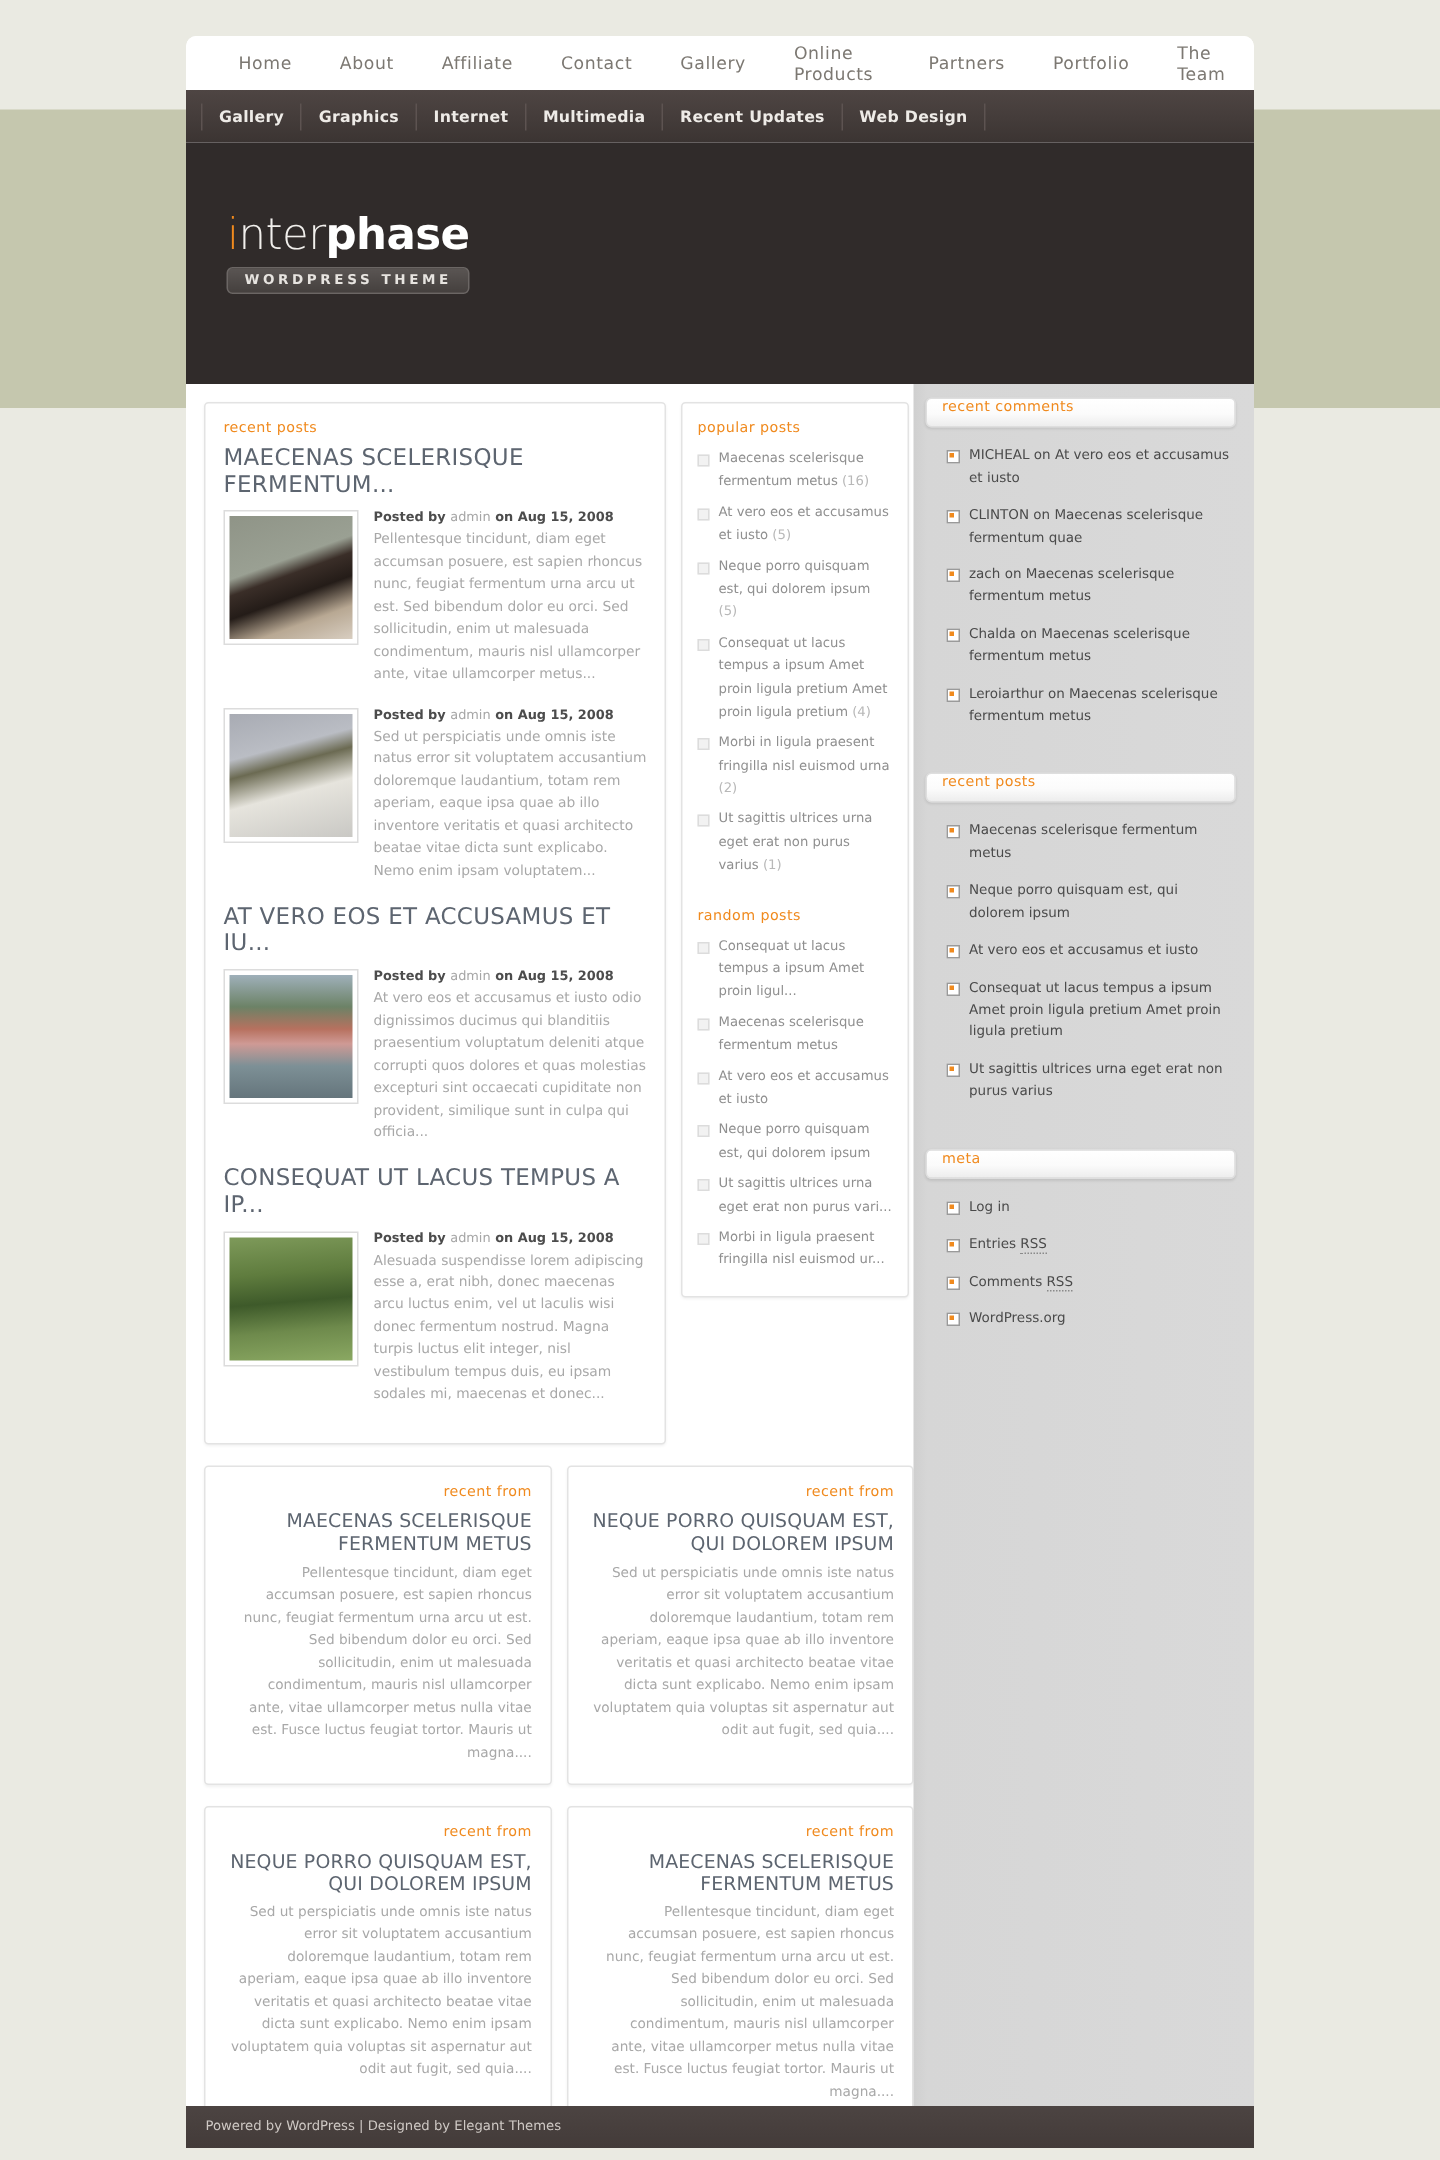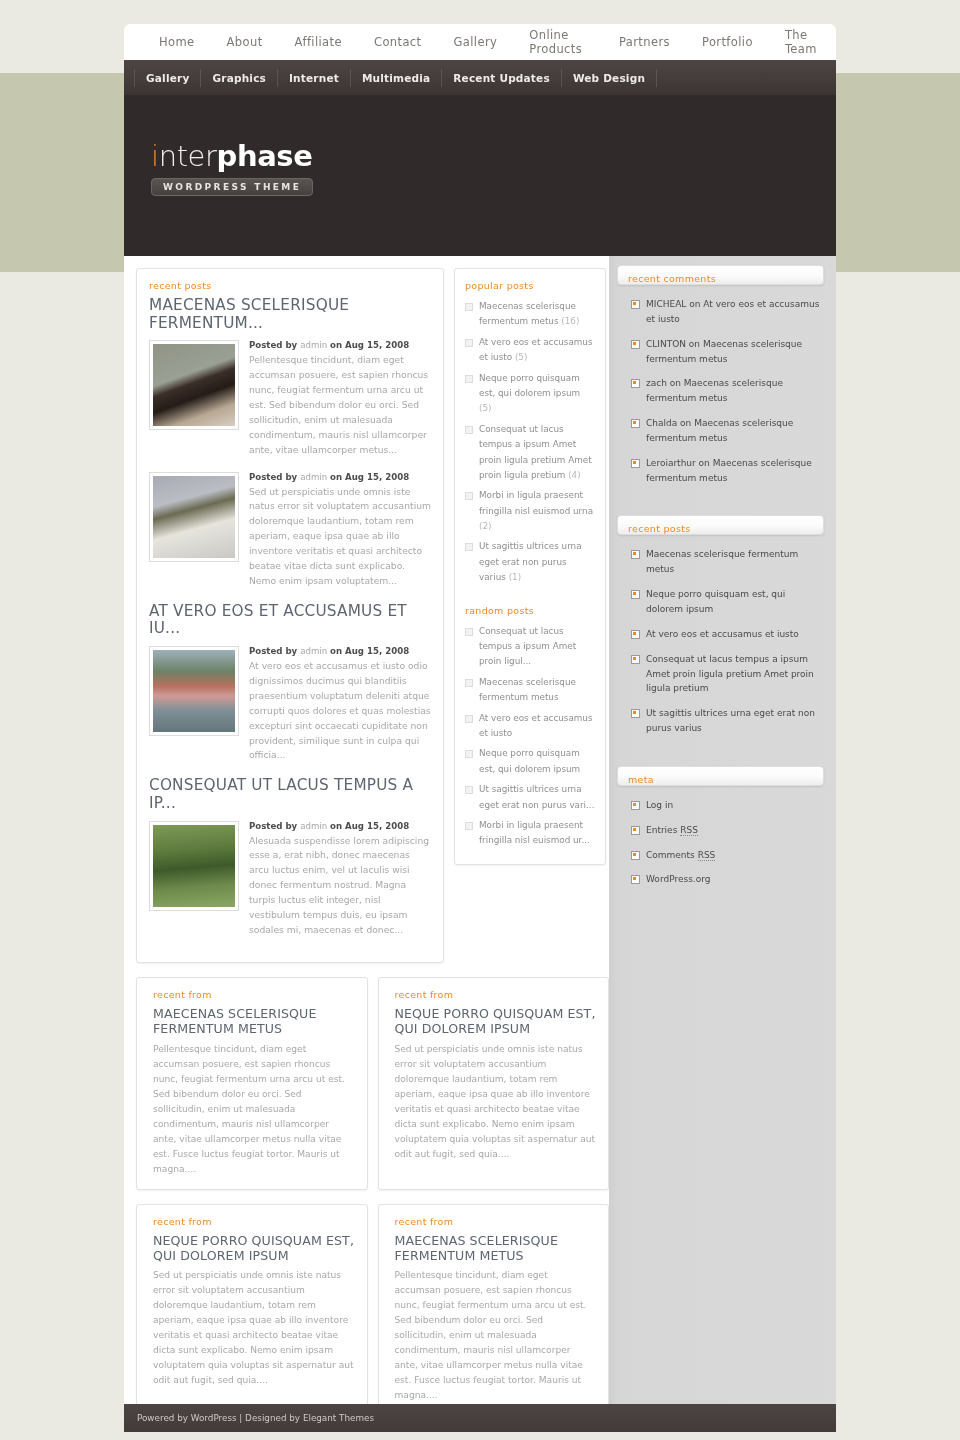--- a/index.html
+++ b/index.html
@@ -47,21 +47,21 @@
     letter-spacing: .2px;
   }
   .subnav a:first-child { border-left: 1px solid #5d5351; }
 
   
   .header {
     height: 161px; background: #302b2a;
     position: relative;
   }
   .logo { position: absolute; left: 27px; top: 47px; }
-  .logo-word { font-size: 29px; letter-spacing: -0.4px; line-height: 1; }
+  .logo-word { font-size: 29px; letter-spacing: -0.4px; line-height: 1; text-align: center; }
   .logo-i { color: #f08a1e; font-weight: 300; }
   .logo-nter { color: #f1efec; font-weight: 300; }
   .logo-phase { color: #ffffff; font-weight: bold; }
   .logo-badge {
     margin-top: 7px; display: inline-block;
     background: linear-gradient(to bottom,#5a5553,#45403e);
     border: 1px solid #6b6664; border-radius: 4px;
     padding: 3px 11px 3px 11px;
     color: #e7e4e0; font-size: 9px; font-weight: bold; letter-spacing: 2.4px;
   }
@@ -117,34 +117,34 @@
   }
   .mini-list li:before {
     content: ""; position: absolute; left: 0; top: 4px;
     width: 6px; height: 6px; background: #f2f2f2; border: 1px solid #dcdcdc;
   }
   .mini-list .cnt { color: #b8b8b8; }
   .divider-space { height: 14px; }
 
   
   .rf-row { display: flex; gap: 10px; padding: 14px 0 0 12px; }
-  .rf-box { width: 264px; padding: 11px 12px 12px 16px; }
+  .rf-box { width: 264px; padding: 11px 12px 12px 16px; text-align: right; }
   .rf-box h3 {
     font-size: 12.6px; font-weight: normal; color: #5d6570;
     line-height: 1.22; margin-bottom: 5px; letter-spacing: .1px;
   }
   .rf-box p { font-size: 9.1px; color: #a8a8a8; line-height: 1.65; }
 
   
   .widget { margin: 0 0 16px 0; }
   .widget-head {
     margin: 0 12px 0 8px; height: 20px;
     background: linear-gradient(to bottom,#ffffff 0%,#fbfbfb 55%,#ededed 100%);
     border: 1px solid #dedede; border-radius: 4px;
-    display: flex; align-items: flex-end; padding-left: 10px;
+    display: flex; align-items: flex-start; padding-left: 10px;
     box-shadow: 0 1px 2px rgba(0,0,0,.1);
   }
   .widget-head span { color: #f08a1e; font-size: 9.5px; letter-spacing: .3px; }
   .widget-body { padding: 12px 14px 4px 22px; }
   .w-list { list-style: none; }
   .w-list li {
     position: relative; padding-left: 15px; margin-bottom: 10px;
     font-size: 9px; color: #4a4a4a; line-height: 1.65;
   }
   .w-list li:before {
@@ -315,21 +315,21 @@
         </div>
 
         <div class="side-col" id="sidebar">
             <div class="widget">
               <div class="widget-head">
                 <span>recent comments</span>
               </div>
               <div class="widget-body">
                 <ul class="w-list">
                   <li>MICHEAL on At vero eos et accusamus et iusto</li>
-                  <li>CLINTON on Maecenas scelerisque fermentum metus</li>
+                  <li>CLINTON on Maecenas scelerisque fermentum quae</li>
                   <li>zach on Maecenas scelerisque fermentum metus</li>
                   <li>Chalda on Maecenas scelerisque fermentum metus</li>
                   <li>Leroiarthur on Maecenas scelerisque fermentum metus</li>
                 </ul>
               </div>
             </div>
             <div class="widget">
               <div class="widget-head">
                 <span>recent posts</span>
               </div>

